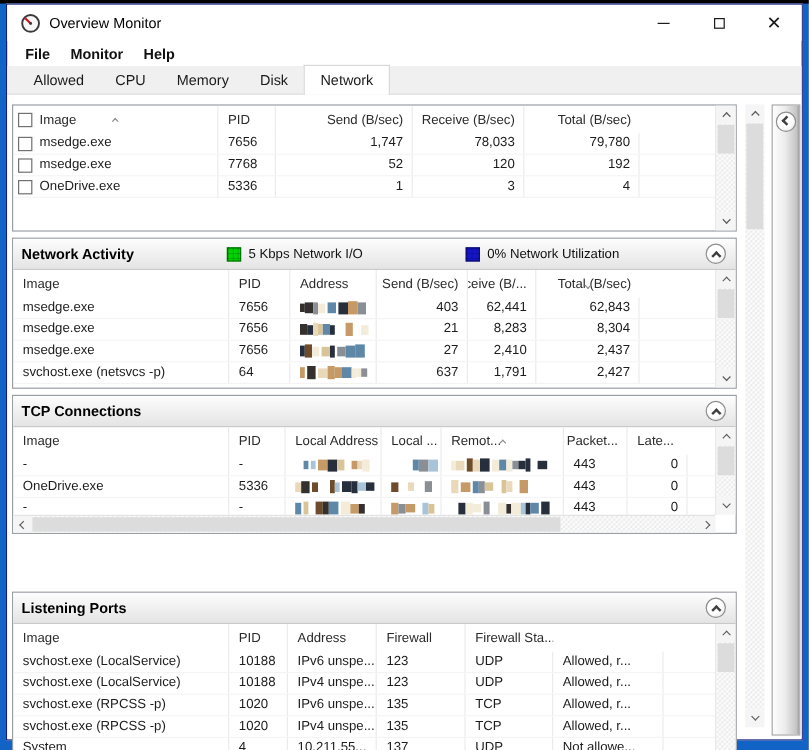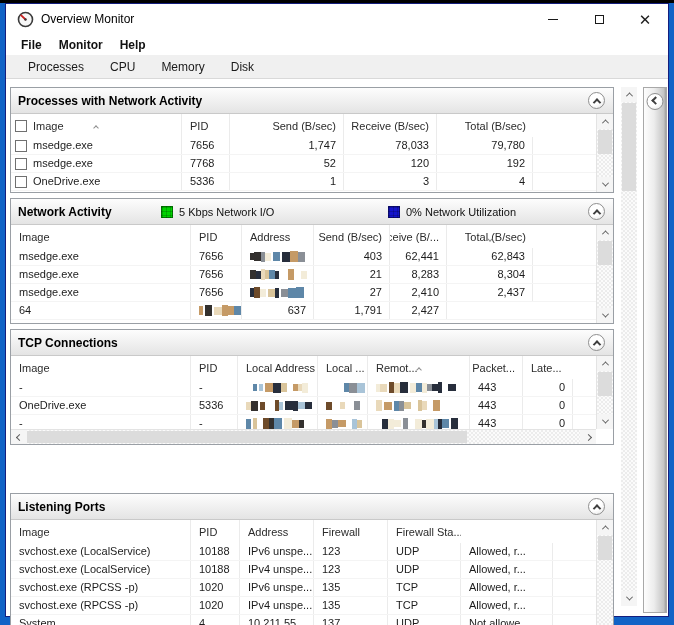--- a/index.html
+++ b/index.html
@@ -34,21 +34,21 @@
   .content { flex:1; display:flex; padding:8px 0 0 4px; position:relative; background:#fff; min-height:0; }
   .panels { width:604px; flex:0 0 auto; }
 
   .panel { border:1px solid #9a9fa5; margin-bottom:5px; background:#fff; display:flex; flex-direction:column; overflow:hidden; }
   .panel-0 { height:106px; } .panel-1 { height:126px; } .panel-2 { height:116px; } .panel-3 { height:186px;margin-top:48px; }
 
   .sec-header { height:26px; flex:0 0 auto; background:linear-gradient(#fdfdfd,#e4e4e4); border-bottom:1px solid #c9c9c9;
                 display:flex; align-items:center; padding:0 7px; position:relative; }
   .sec-title { font-weight:bold; font-size:12px; color:#000; }
   .legend { position:absolute; display:flex; align-items:center; font-size:11px; font-weight:normal; color:#111; }
-  .legend-0 { left:150px;justify-content:center; } .legend-1 { left:377px; }
+  .legend-0 { left:178px;justify-content:center; } .legend-1 { left:377px; }
   .legend-swatch { width:12px; height:12px; margin-right:6px; border:1px solid rgba(0,0,0,.45);
                    background-image:linear-gradient(rgba(0,0,0,.18) 1px,transparent 1px),linear-gradient(90deg,rgba(0,0,0,.18) 1px,transparent 1px);
                    background-size:4px 4px; }
   .collapse-btn { position:absolute; right:8px; top:4px; width:17px; height:17px; border-radius:50%;
                   border:1px solid #8f8f8f; background:radial-gradient(circle at 35% 30%,#fff 50%,#e2e2e2); display:flex; align-items:center; justify-content:center; }
 
   .sec-body { flex:1; position:relative; overflow:hidden; min-height:0; }
   .tableArea { position:absolute; left:0; top:0; right:17px; bottom:0; overflow:hidden; }
   .panel-2 .tableArea { bottom:15px; }
 
@@ -137,36 +137,31 @@
     </div>
   </div>
 
   <div class="menubar">
     <span class="menu-item">File</span>
     <span class="menu-item">Monitor</span>
     <span class="menu-item">Help</span>
   </div>
 
   <div class="tabbar">
-    <span class="tab">Processes</span>
+    <span class="tab">Allowed</span>
     <span class="tab">CPU</span>
     <span class="tab">Memory</span>
     <span class="tab">Disk</span>
+    <span class="tab active">Network</span>
   </div>
 
   <div class="content">
     <div class="panels">
 
       <div class="panel panel-0">
-        <div class="sec-header">
-          <span class="sec-title">Processes with Network Activity</span>
-          <span class="collapse-btn">
-                <span class="chev up"></span>
-              </span>
-        </div>
         <div class="sec-body">
           <div class="tableArea">
                 <div class="trow thead cols-0">
                   <div class="tcell cb-cell">
                     <span class="checkbox"></span>
                     <span>Image</span>
                     <span class="sort-glyph"><span class="chev up"></span></span>
                   </div>
                   <div class="tcell">
                     <span>PID</span>
@@ -379,20 +374,23 @@
                   <div class="tcell right">
                     <span>2,410</span>
                   </div>
                   <div class="tcell right">
                     <span>2,437</span>
                   </div>
                   <div class="tcell filler"></div>
                 </div>
                 <div class="trow cols-1">
                   <div class="tcell">
+                    <span>svchost.exe (netsvcs -p)</span>
+                  </div>
+                  <div class="tcell">
                     <span>64</span>
                   </div>
                   <div class="tcell">
                     <span class="mosaic">
                       <i style="width: 4px; height: 9px; background: rgb(197, 154, 102); margin-right: 2px;"></i>
                       <i style="width: 7px; height: 11px; background: rgb(51, 48, 46); margin-right: 2px;"></i>
                       <i style="width: 8px; height: 8px; background: rgb(233, 217, 186);"></i>
                       <i style="width: 6px; height: 11px; background: rgb(197, 154, 102);"></i>
                       <i style="width: 6px; height: 9px; background: rgb(197, 154, 102);"></i>
                       <i style="width: 8px; height: 9px; background: rgb(94, 135, 168);"></i>

